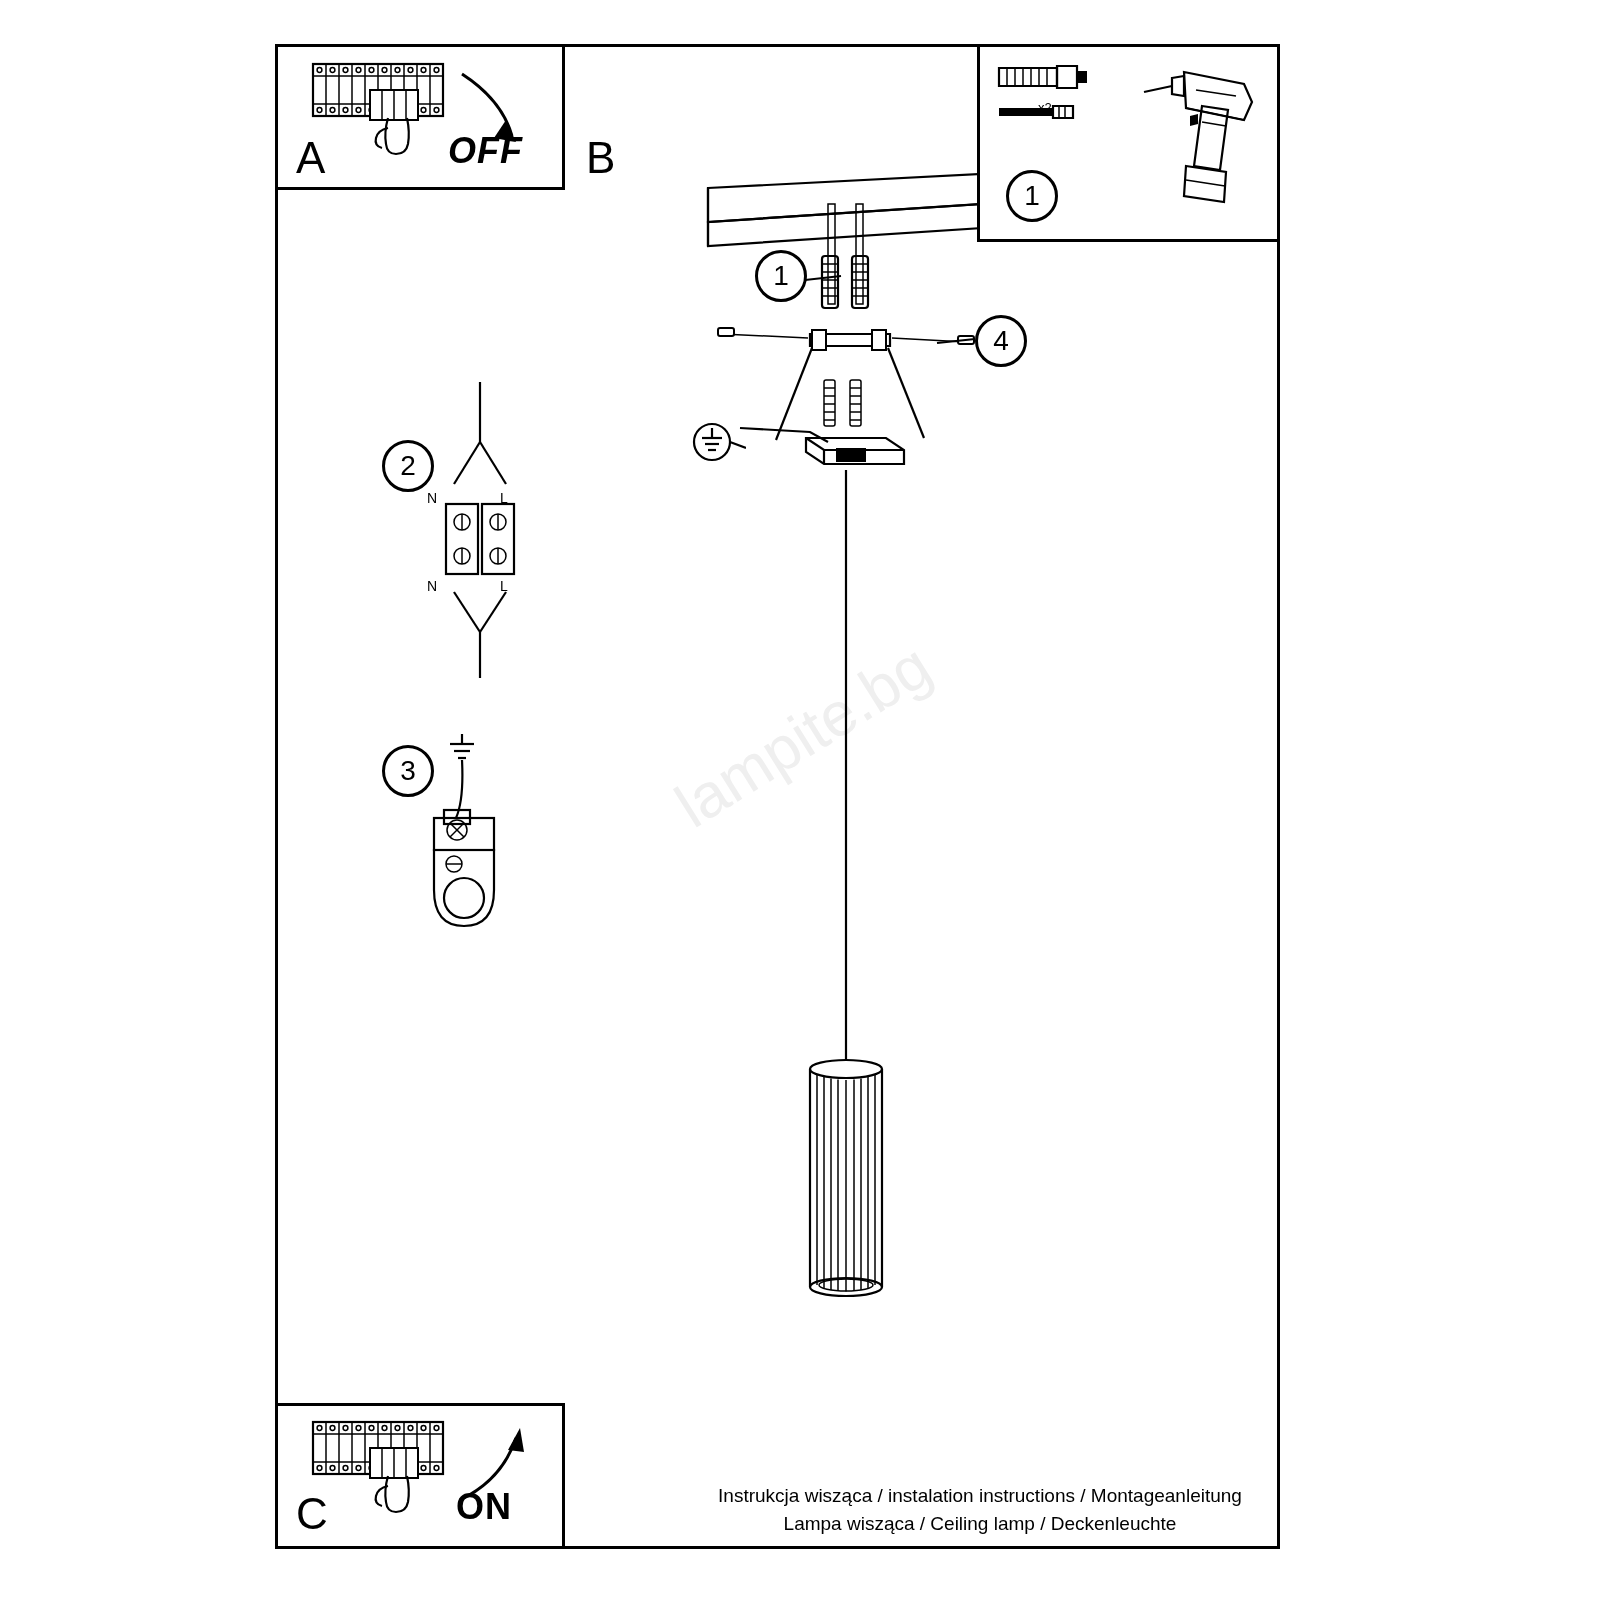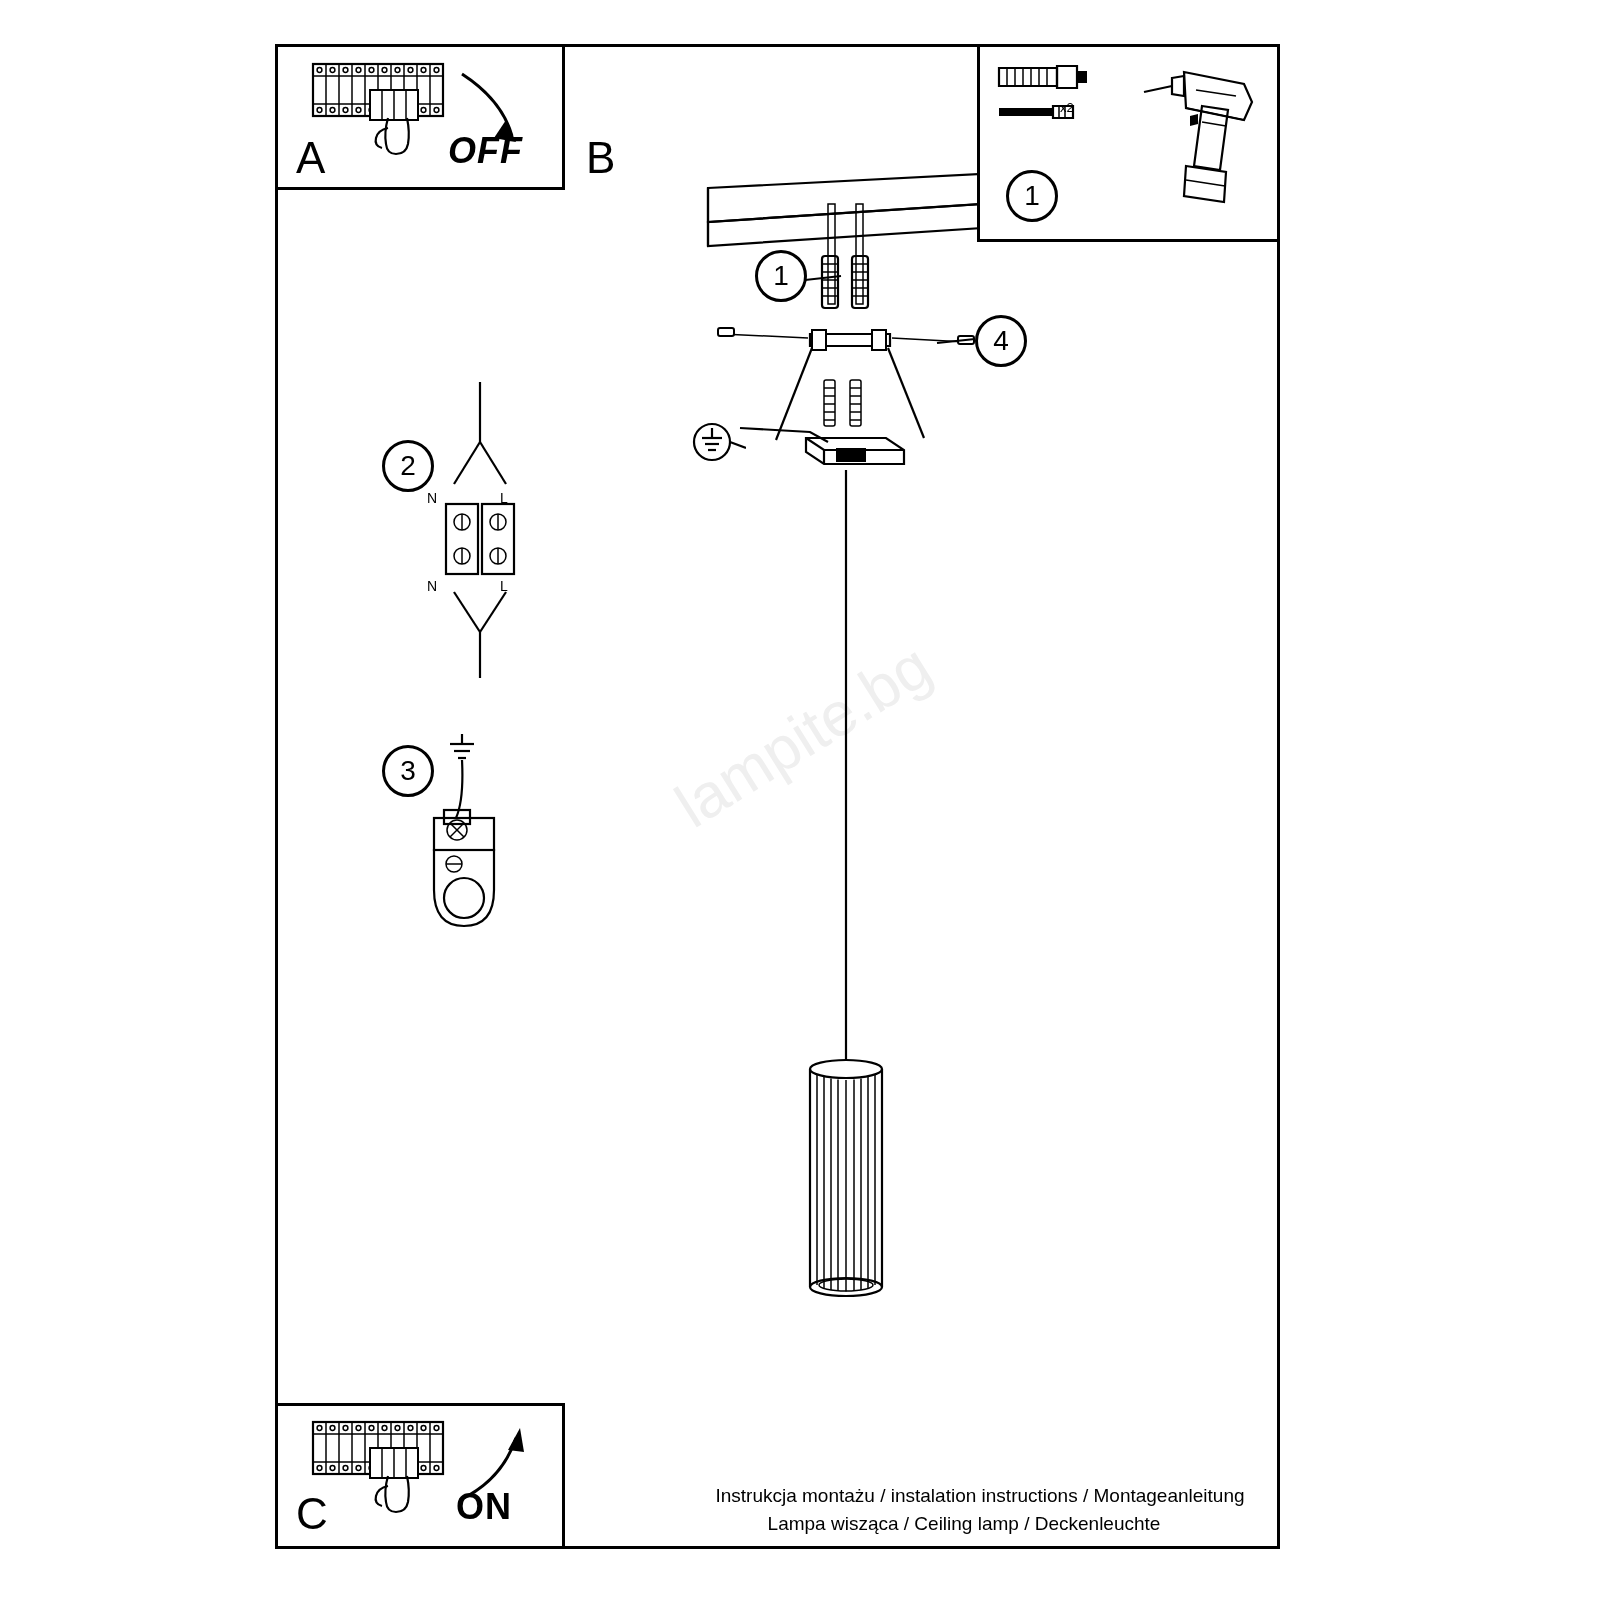--- a/index.html
+++ b/index.html
@@ -349,21 +349,21 @@
       <path d="M82 13 L92 13 L92 25 L82 25 Z" class="fill-b"></path>
 
       <path d="M4 50 L58 50 L58 58 L4 58 Z" class="fill-b"></path>
       <path d="M58 48 L78 48 L78 60 L58 60 Z" class="st"></path>
       <g class="st-thin">
         <line x1="64" y1="48" x2="64" y2="60"></line>
           <line x1="70" y1="48" x2="70" y2="60"></line>
       </g>
     </svg>
   </div>
-  <div class="abs tiny-label" style="left:1038px; top:100px;margin-left:22px;">x2</div>
+  <div class="abs tiny-label" style="left:1038px; top:100px;">x2</div>
 
   <div class="abs" style="left:1140px; top:62px;">
     <svg width="130" height="170" viewBox="0 0 130 170">
 
       <line x1="4" y1="30" x2="32" y2="24" class="st"></line>
       <path d="M32 16 L44 14 L44 34 L32 32 Z" class="st"></path>
 
       <path d="M44 10 L104 22 L112 40 L104 58 L46 46 Z" class="st"></path>
       <path d="M46 46 L104 58" class="st-thin"></path>
       <path d="M56 28 L96 34" class="st-thin"></path>
@@ -489,16 +489,16 @@
         <line x1="96" y1="34" x2="96" y2="64"></line>
       </g>
       <path d="M78 62 q-4 14 -2 26 q1 10 10 10 q10 0 12 -10 q2 -12 -1 -26" class="st"></path>
       <path d="M78 72 q-10 2 -12 10 q-2 8 6 10" class="st"></path>
 
       <path d="M150 86 q42 -20 56 -62" class="st-thick"></path>
       <path d="M198 36 l12 -22 l4 24 z" class="fill-b"></path>
     </svg>
   </div>
 
-  <div class="abs footer-text" style="left:640px; top:1482px; width:680px;">Instrukcja montażu / instalation instructions / Montageanleitung</div>
-  <div class="abs footer-text" style="left:624px; top:1510px; width:680px;">Lampa wisząca / Ceiling lamp / Deckenleuchte</div>
+  <div class="abs footer-text" style="left:640px; top:1482px; width:680px;">Instrukcja wisząca / instalation instructions / Montageanleitung</div>
+  <div class="abs footer-text" style="left:640px; top:1510px; width:680px;">Lampa wisząca / Ceiling lamp / Deckenleuchte</div>
 
 </div>
 
 </body></html>

